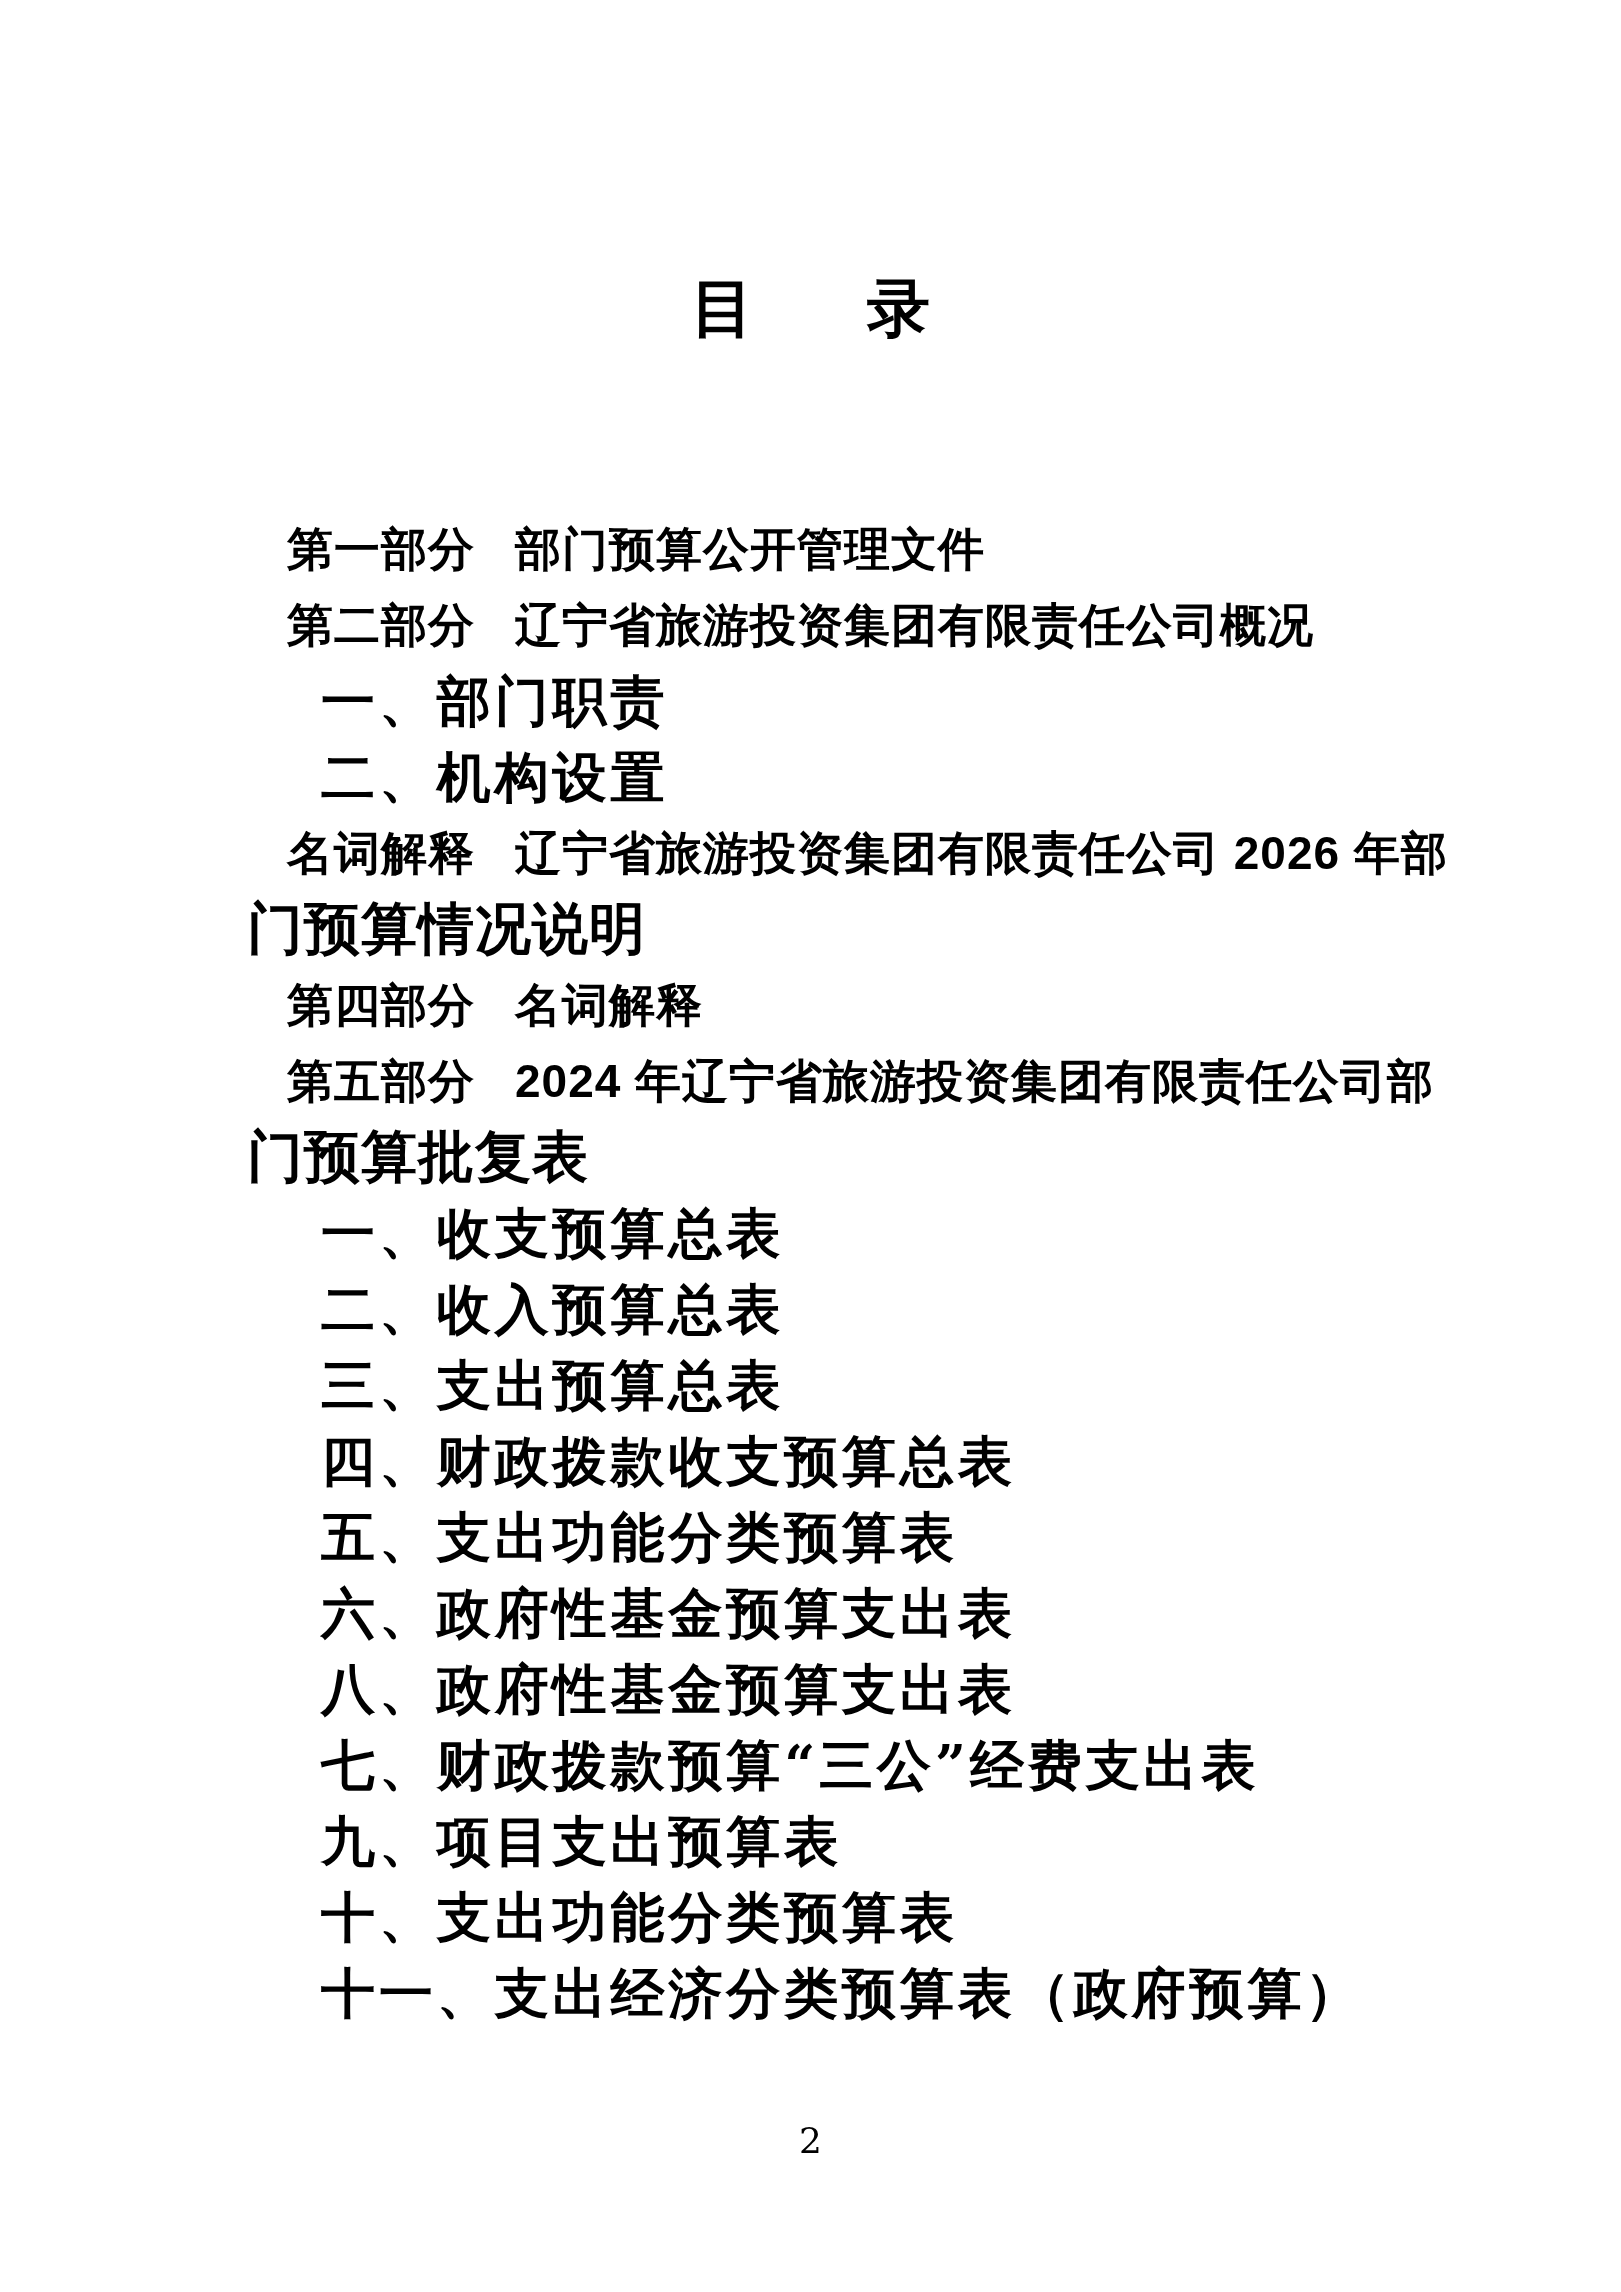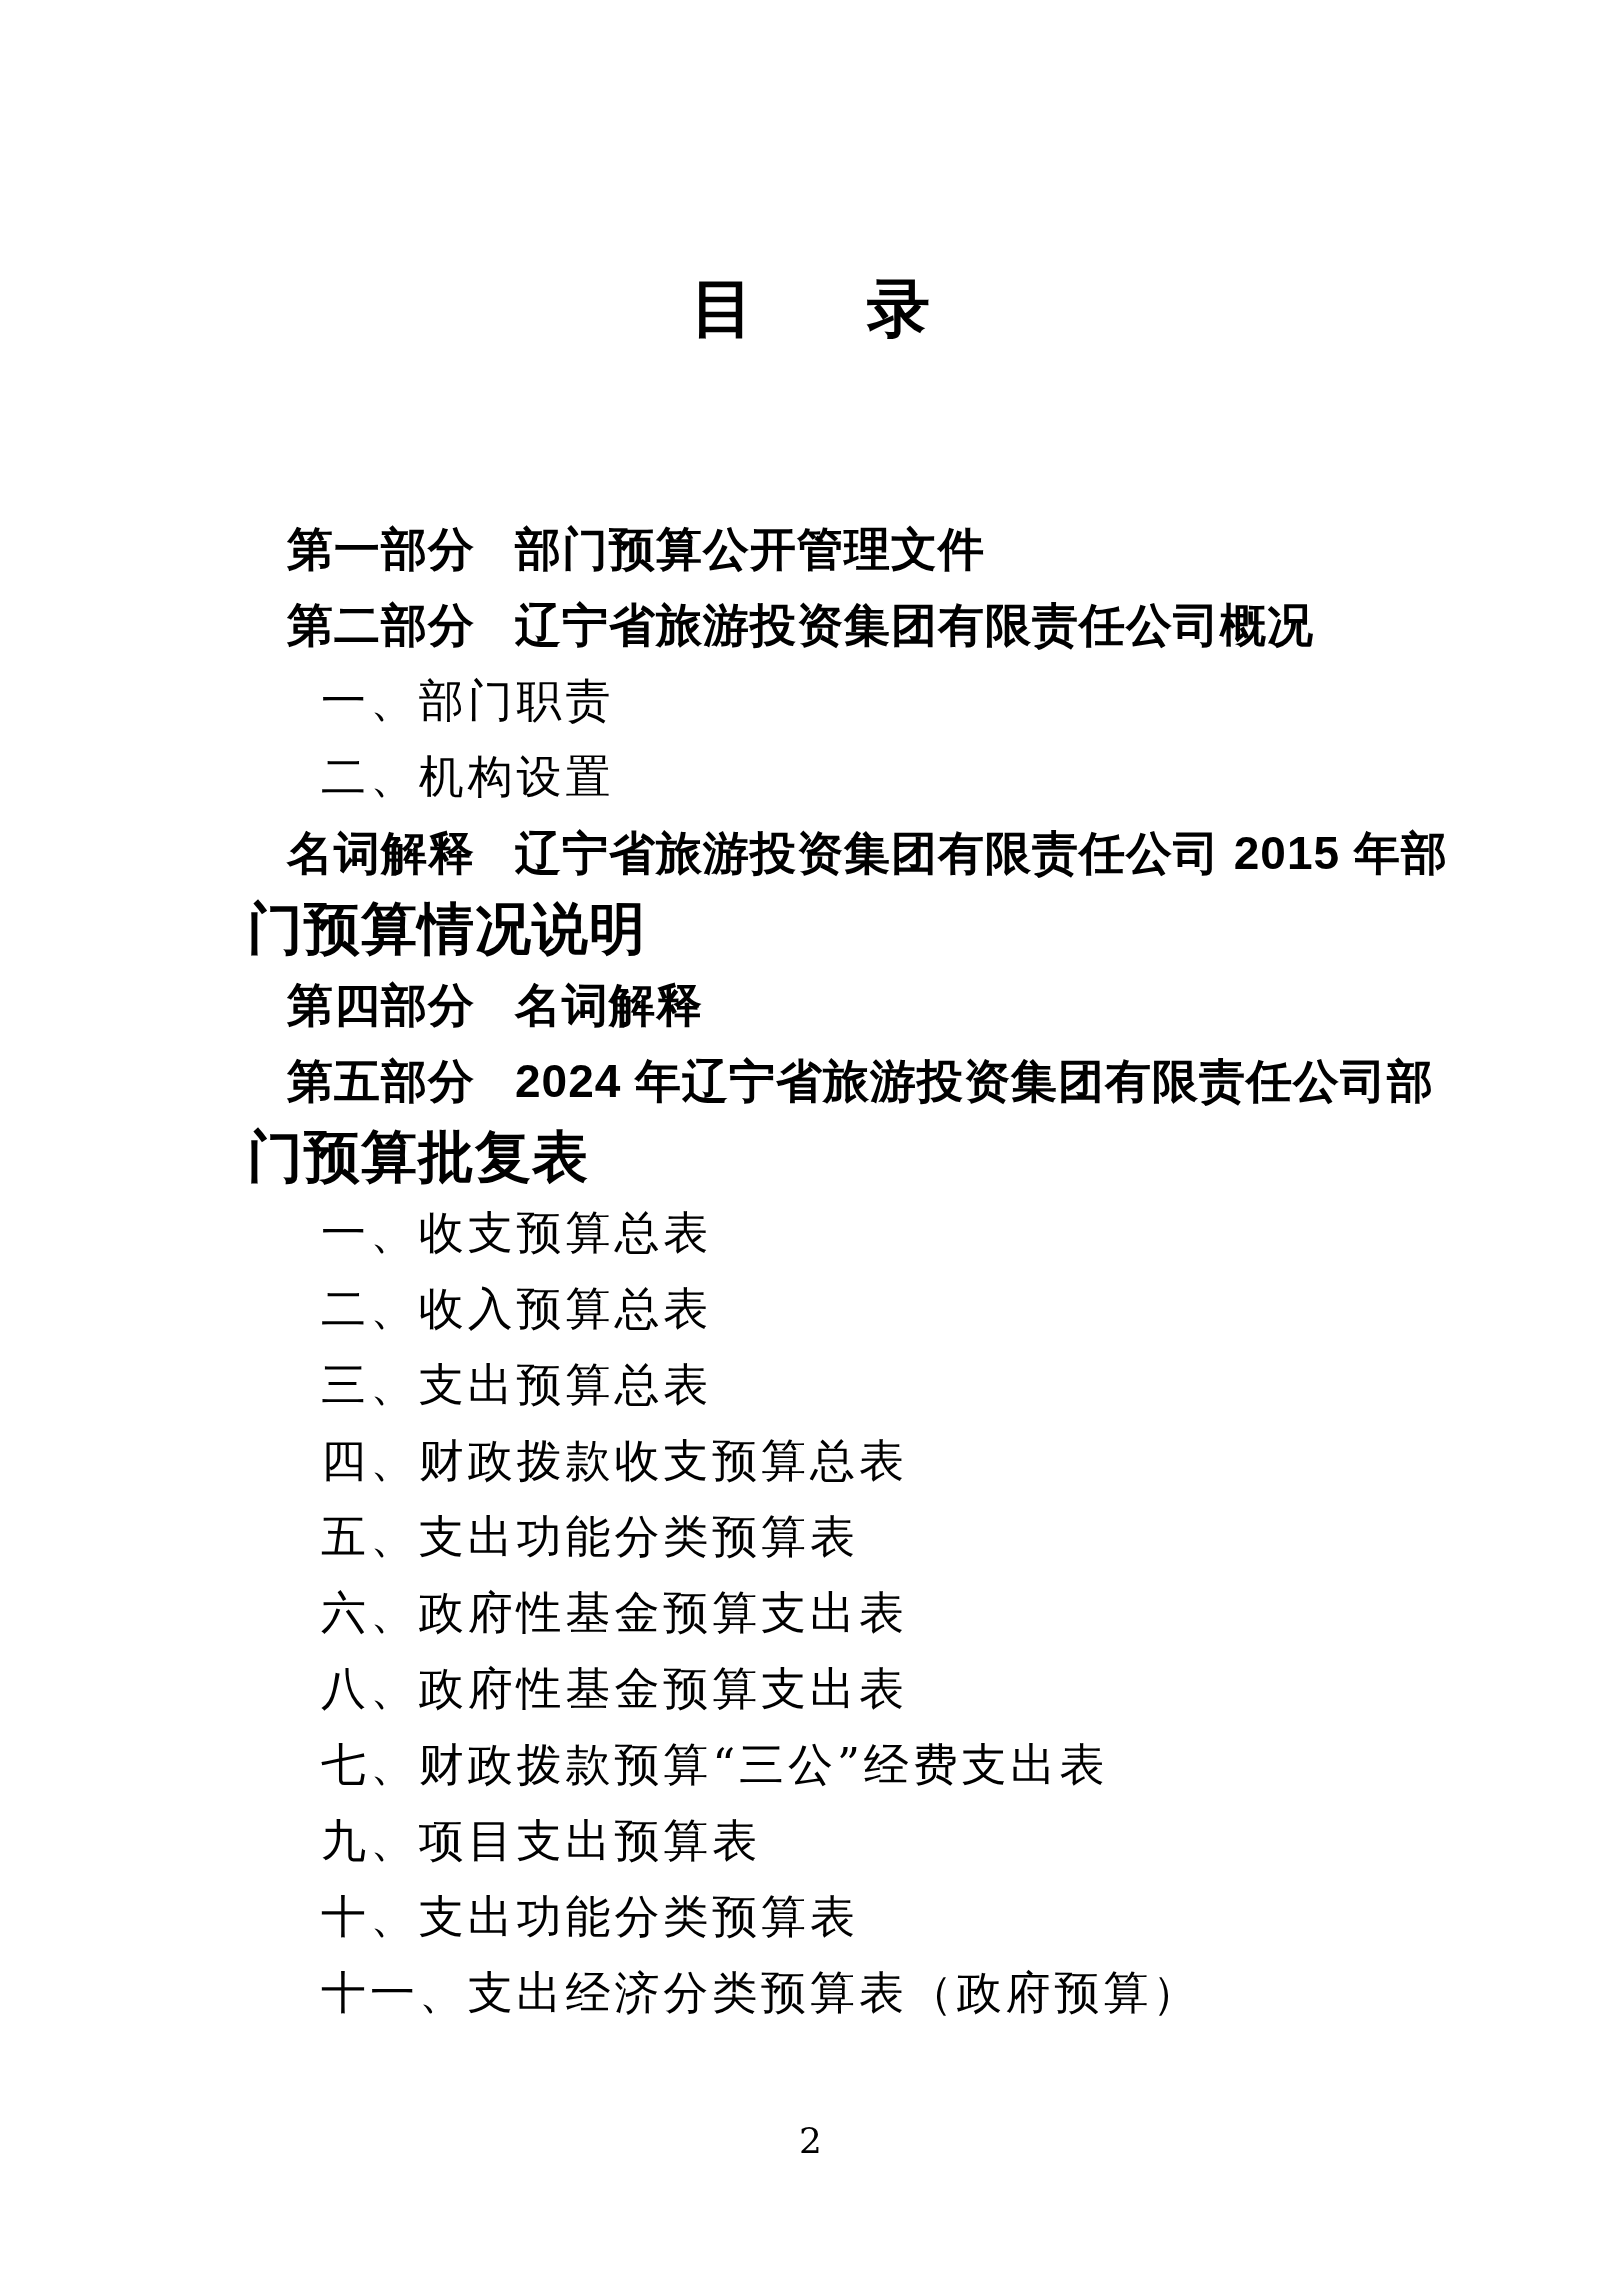--- a/index.html
+++ b/index.html
@@ -53,22 +53,22 @@
     width: 268px;
   }
   .line.cont {
     font-family: "Liberation Sans", "DejaVu Sans", sans-serif;
     font-weight: 700;
     font-size: 56px;
     letter-spacing: 1px;
   }
   .line.sub {
     font-family: "DejaVu Serif", "Liberation Serif", serif;
-    font-weight: 400;
-    font-size: 45px;
+    font-weight: 700;
+    font-size: 54px;
     letter-spacing: 3.9px;
     padding-left: 74px;
   }
   .page-number {
     position: absolute;
     top: 2119px;
     left: 0;
     width: 100%;
     text-align: center;
     font-family: "DejaVu Serif", "Liberation Serif", serif;
@@ -96,21 +96,21 @@
     <div class="line part">
       <span class="label">第二部分</span>
       <span>辽宁省旅游投资集团有限责任公司概况</span>
     </div>
 
     <div class="line sub">一、部门职责</div>
     <div class="line sub">二、机构设置</div>
 
     <div class="line part">
       <span class="label">名词解释</span>
-      <span>辽宁省旅游投资集团有限责任公司 2015 年部</span>
+      <span>辽宁省旅游投资集团有限责任公司 2026 年部</span>
     </div>
     <div class="line cont">门预算情况说明</div>
 
     <div class="line part">
       <span class="label">第四部分</span>
       <span>名词解释</span>
     </div>
 
     <div class="line part">
       <span class="label">第五部分</span>

